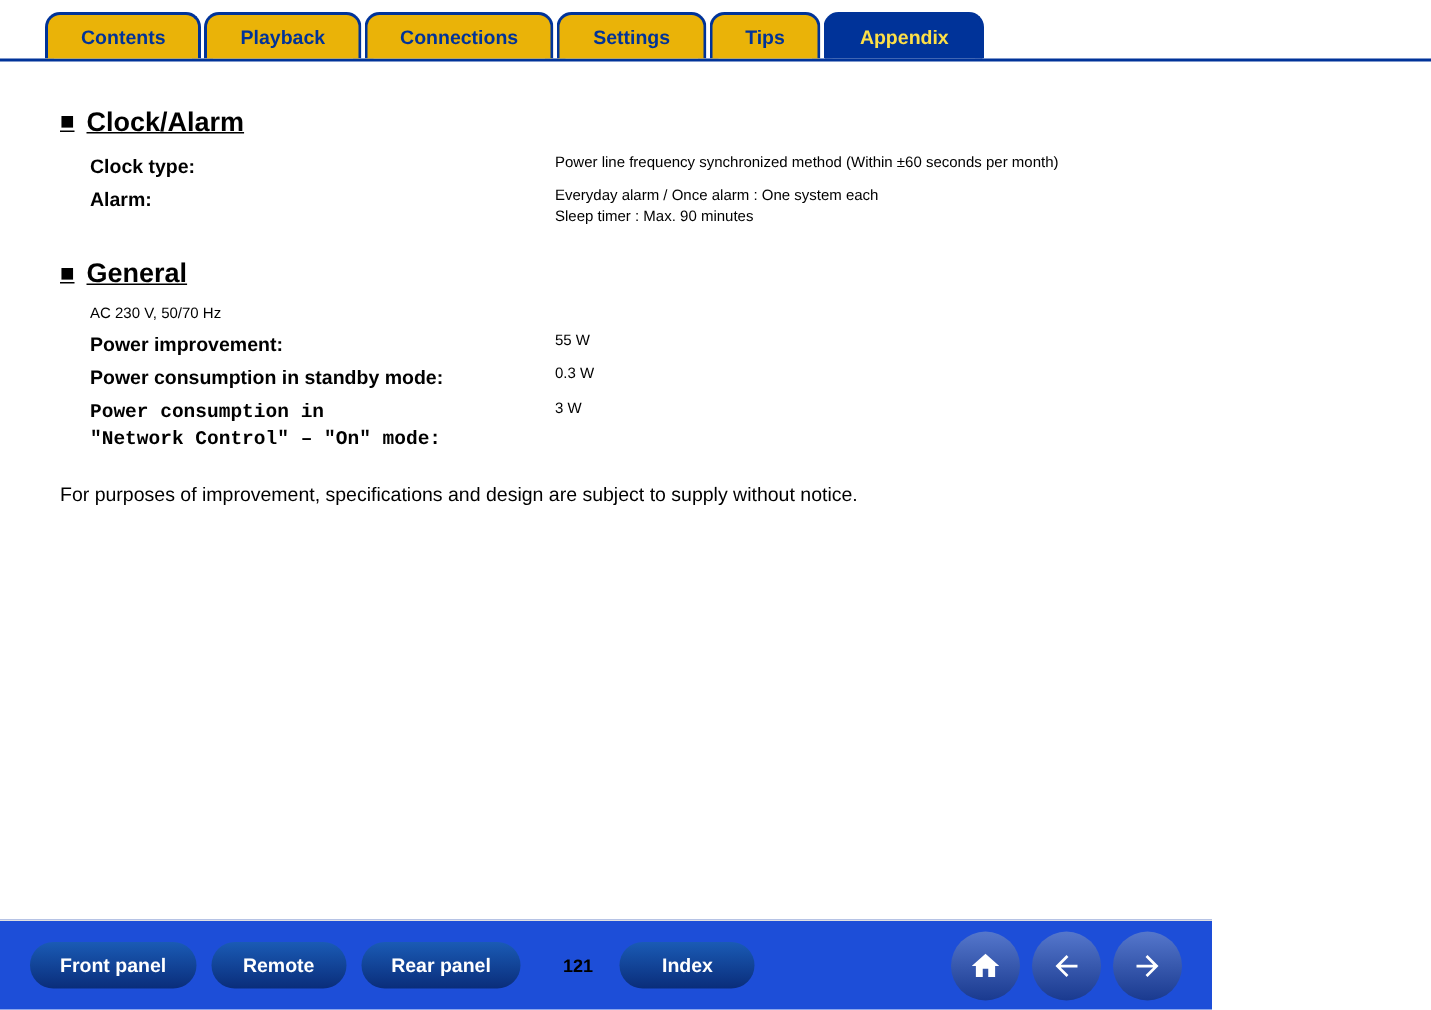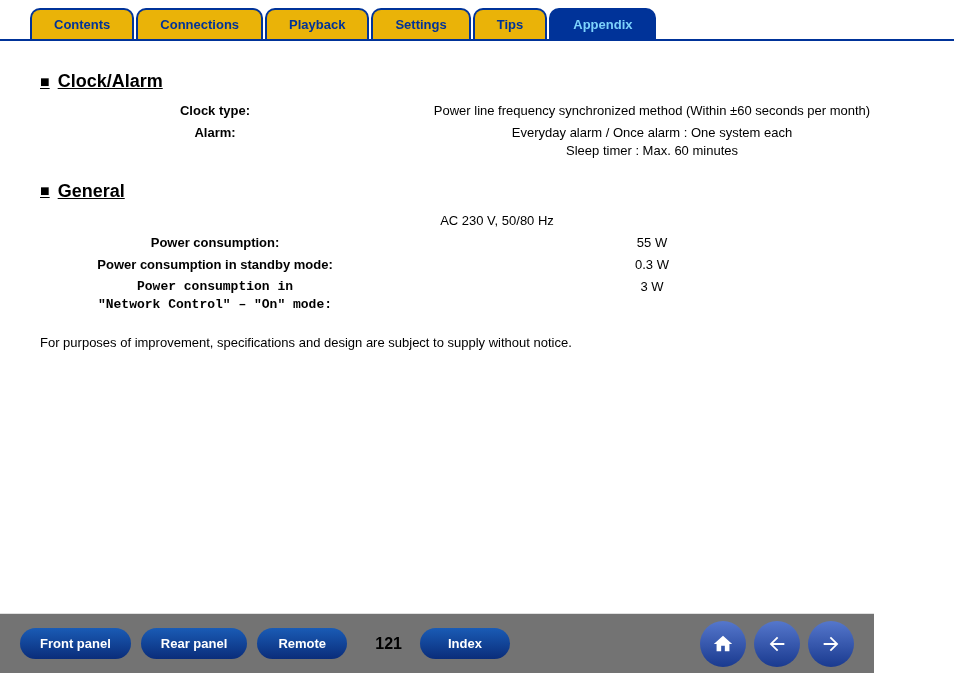--- a/index.html
+++ b/index.html
@@ -30,21 +30,21 @@
       border: 2px solid #003399;
       border-bottom: none;
       border-radius: 10px 10px 0 0;
       margin-right: 2px;
       cursor: pointer;
       background: #eab308;
       text-decoration: none;
     }
     .nav-tab.active {
       background: #003399;
-      color: #7dd3fc;
+      color: #fde047;
       z-index: 2;
     }
 
     
     .content {
       padding: 20px 40px 10px 40px;
     }
 
     .section-heading {
       display: flex;
@@ -65,68 +65,67 @@
 
     .spec-table {
       margin-left: 20px;
       margin-bottom: 20px;
       width: 100%;
     }
     .spec-row {
       display: flex;
       margin-bottom: 4px;
       align-items: flex-start;
-      text-align: center;
     }
     .spec-label {
       font-weight: bold;
       font-size: 13px;
       min-width: 310px;
       max-width: 310px;
       line-height: 1.4;
     }
     .spec-value {
-      font-size: 13px;
+      font-size: 10px;
       line-height: 1.4;
       flex: 1;
     }
 
     .notice {
       margin-top: 16px;
       font-size: 13px;
       color: #000;
     }
 
     
     .bottom-bar {
       position: absolute;
       bottom: 0;
       left: 0;
-      width: 874px;
+      width: 808px;
       height: 60px;
-      background: #737373;
+      background: #1d4ed8;
       display: flex;
       align-items: center;
       padding: 0 20px;
       border-top: 1px solid #e0e0e0;
     }
     .bottom-nav-btn {
       background: linear-gradient(180deg, #1a5bb5 0%, #0a2d7a 100%);
       color: #fff;
       border: none;
       border-radius: 20px;
       padding: 8px 20px;
       font-size: 13px;
       font-weight: bold;
       cursor: pointer;
       margin-right: 10px;
       min-width: 90px;
     }
     .page-number {
-      font-size: 16px;
+      font-size: 12px;
       font-weight: bold;
       color: #000;
       margin: 0 18px;
       text-align: center;
     }
     .spacer { flex: 1; }
     .icon-btn {
       width: 46px;
       height: 46px;
       border-radius: 50%;
@@ -150,69 +149,69 @@
       width: 22px;
       height: 22px;
       fill: #fff;
     }
   </style>
 </head>
 <body>
 
 <nav class="nav-tabs">
   <a class="nav-tab">Contents</a>
+  <a class="nav-tab">Playback</a>
   <a class="nav-tab">Connections</a>
-  <a class="nav-tab">Playback</a>
   <a class="nav-tab">Settings</a>
   <a class="nav-tab">Tips</a>
   <a class="nav-tab active">Appendix</a>
 </nav>
 
 <div class="content">
 
   <div class="section-heading">Clock/Alarm</div>
   <div class="spec-table">
     <div class="spec-row">
       <div class="spec-label">Clock type:</div>
       <div class="spec-value">Power line frequency synchronized method (Within ±60 seconds per month)</div>
     </div>
     <div class="spec-row">
       <div class="spec-label">Alarm:</div>
       <div class="spec-value" style="white-space:pre-line;">Everyday alarm / Once alarm : One system each
-Sleep timer : Max. 60 minutes</div>
+Sleep timer : Max. 90 minutes</div>
     </div>
   </div>
 
   <div class="section-heading">General</div>
   <div class="spec-table">
     <div class="spec-row">
-      <div class="spec-value">AC 230 V, 50/80 Hz</div>
-    </div>
-    <div class="spec-row">
-      <div class="spec-label">Power consumption:</div>
+      <div class="spec-value">AC 230 V, 50/70 Hz</div>
+    </div>
+    <div class="spec-row">
+      <div class="spec-label">Power improvement:</div>
       <div class="spec-value">55 W</div>
     </div>
     <div class="spec-row">
       <div class="spec-label">Power consumption in standby mode:</div>
       <div class="spec-value">0.3 W</div>
     </div>
     <div class="spec-row">
       <div class="spec-label" style="white-space:pre-line;font-family:Liberation Mono, monospace;">Power consumption in
 "Network Control" – "On" mode:</div>
       <div class="spec-value">3 W</div>
     </div>
   </div>
 
   <div class="notice">For purposes of improvement, specifications and design are subject to supply without notice.</div>
 </div>
 
 <div class="bottom-bar">
   <button class="bottom-nav-btn">Front panel</button>
+  <button class="bottom-nav-btn">Remote</button>
   <button class="bottom-nav-btn">Rear panel</button>
-  <button class="bottom-nav-btn">Remote</button>
   <span class="page-number">121</span>
   <button class="bottom-nav-btn">Index</button>
   <div class="spacer"></div>
   <button class="icon-btn home">
     <svg viewBox="0 0 24 24" xmlns="http://www.w3.org/2000/svg">
       <path d="M10 20v-6h4v6h5v-8h3L12 3 2 12h3v8z"></path>
     </svg>
   </button>
   <button class="icon-btn back">
     <svg viewBox="0 0 24 24" xmlns="http://www.w3.org/2000/svg">

